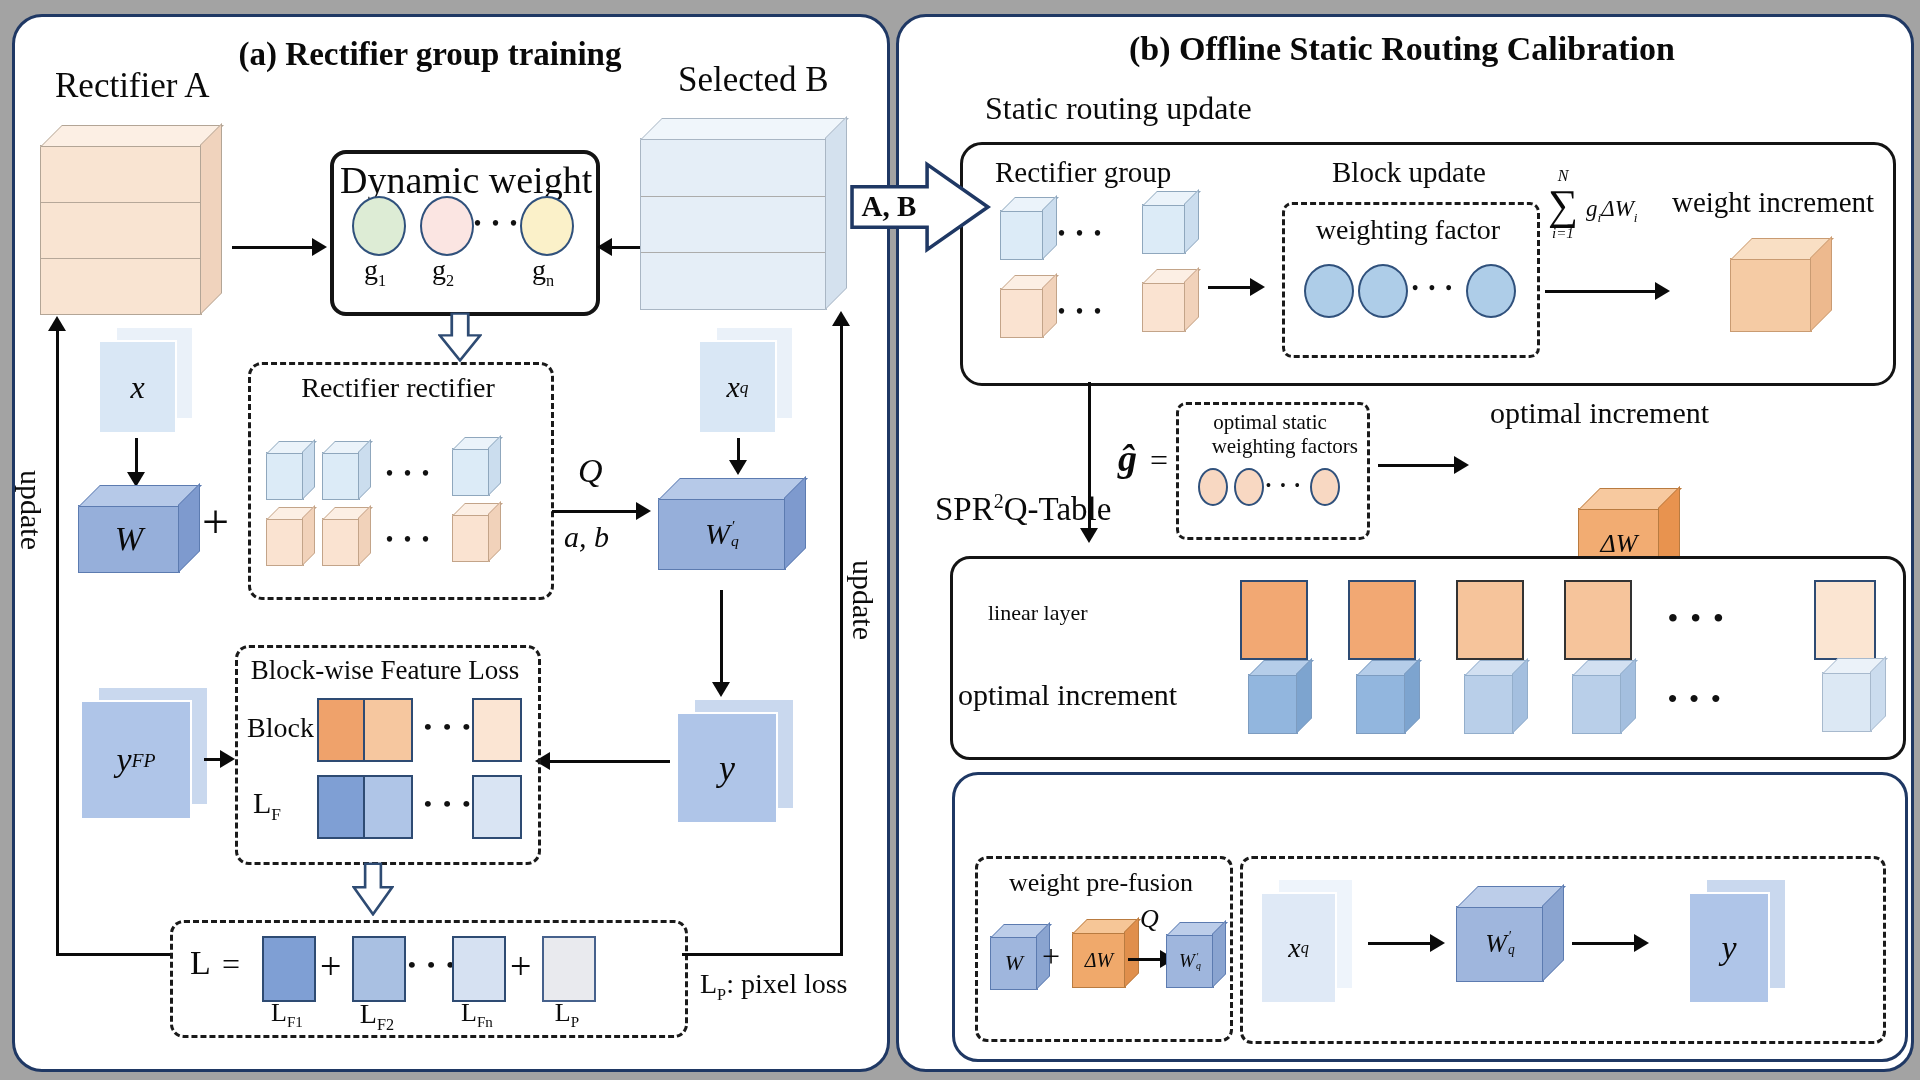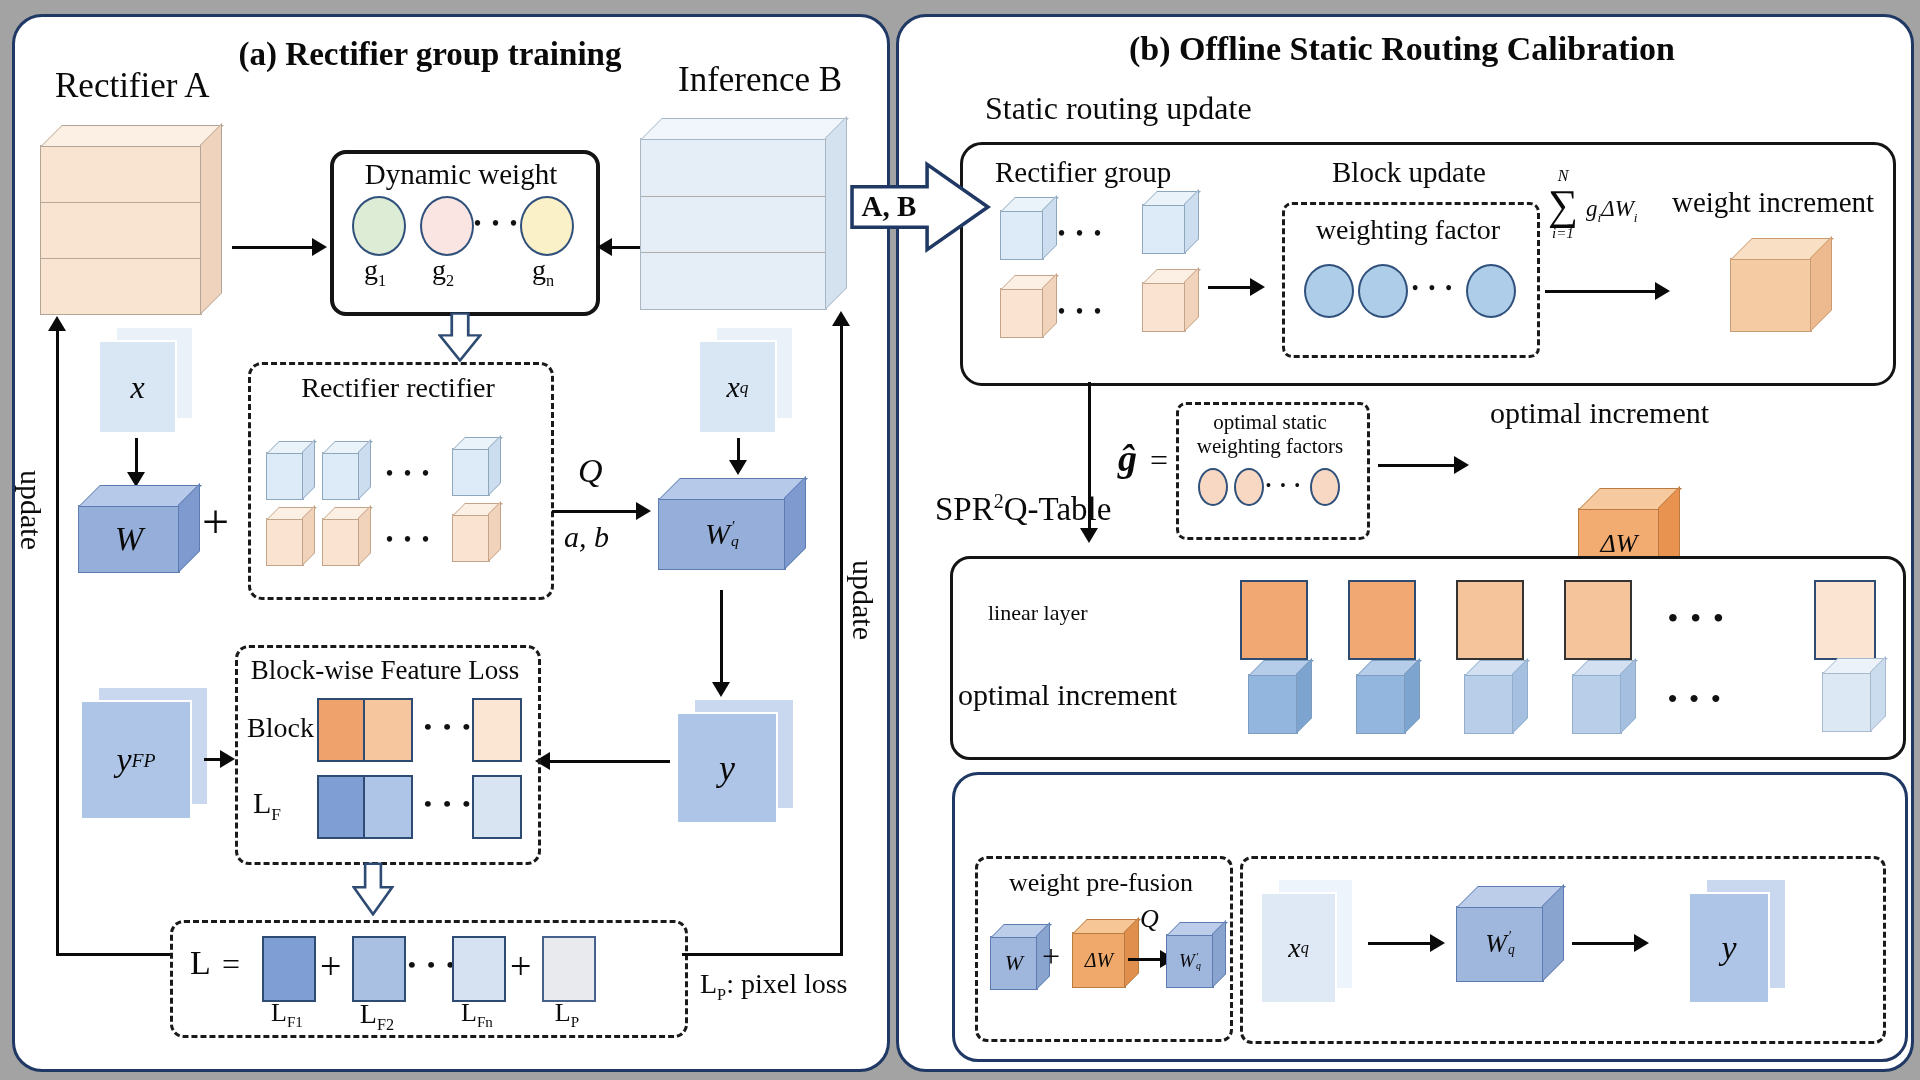--- a/index.html
+++ b/index.html
@@ -76,38 +76,38 @@
     <div class="hl" style="top:56px;"></div>
       <div class="hl" style="top:112px;"></div>
   </div>
 
   <div class="arr">
     <div class="al" style="left:232px; top:246px; width:82px; height:3px;"></div>
     <div class="ah r" style="left:312px; top:238px;"></div>
   </div>
 
   <div class="sbox" style="left:330px; top:150px; width:262px; height:158px; border-radius:16px; border-width:4px;"></div>
-  <div class="lbl ctr" style="left:340px; top:158px; width:242px; font-size:29px;">Dynamic weight</div>
+  <div class="lbl ctr" style="left:340px; top:158px; width:242px; font-size:38px;">Dynamic weight</div>
   <div class="circle" style="left:352px; top:196px; width:50px; height:56px; background:#ddecd5;"></div>
   <div class="circle" style="left:420px; top:196px; width:50px; height:56px; background:#fbe5e2;"></div>
   <div class="dots" style="left:474px; top:212px; font-size:20px;">• • •</div>
   <div class="circle" style="left:520px; top:196px; width:50px; height:56px; background:#fbf1c9;"></div>
   <div class="lbl" style="left:364px; top:254px; font-size:28px;">
     <span>g</span><sub>1</sub></div>
   <div class="lbl" style="left:432px; top:254px; font-size:28px;">
     <span>g</span><sub>2</sub></div>
   <div class="lbl" style="left:532px; top:254px; font-size:28px;">
     <span>g</span><sub>n</sub></div>
 
   <div class="arr">
     <div class="al" style="left:612px; top:246px; width:43px; height:3px;"></div>
     <div class="ah l" style="left:597px; top:238px;"></div>
   </div>
 
-  <div class="lbl" style="left:678px; top:60px; font-size:35px;">Inference B</div>
+  <div class="lbl" style="left:678px; top:60px; font-size:35px;">Selected B</div>
 
   <div class="cube" style="left:640px; top:138px; width:185px; height:170px; --f:#e5eef7; --t:#f0f6fb; --s:#d4e1ee; --d:20px; --b:#a9b6c4;">
     <div class="hl" style="top:57px;"></div>
       <div class="hl" style="top:113px;"></div>
   </div>
 
   <svg style="position:absolute; left:438px; top:312px;" width="44" height="50" viewBox="0 0 48 64" preserveAspectRatio="none">
     <polygon points="15,2 33,2 33,30 46,30 24,62 2,30 15,30" fill="#fff" stroke="#2e4b73" stroke-width="3"></polygon>
   </svg>
 
@@ -301,21 +301,21 @@
 
   <div class="arr">
     <div class="al" style="left:1088px; top:382px; width:3px; height:146px;"></div>
     <div class="ah d" style="left:1080px; top:528px;"></div>
   </div>
 
   <div class="lbl i" style="left:1118px; top:436px; font-size:38px; font-weight:600;">ĝ</div>
   <div class="lbl" style="left:1150px; top:442px; font-size:32px;">=</div>
   <div class="dbox" style="left:1176px; top:402px; width:188px; height:132px; border-radius:10px;"></div>
   <div class="lbl ctr" style="left:1182px; top:410px; width:176px; font-size:21px;">optimal static</div>
-  <div class="lbl ctr" style="left:1182px; top:434px; width:176px; font-size:21px;">weighting factors</div>
+  <div class="lbl ctr" style="left:1182px; top:434px; width:176px; font-size:21px;text-align:right;">weighting factors</div>
   <div class="circle" style="left:1198px; top:468px; width:26px; height:34px; background:#f8d8c2;"></div>
   <div class="circle" style="left:1234px; top:468px; width:26px; height:34px; background:#f8d8c2;"></div>
   <div class="dots" style="left:1266px; top:478px; font-size:14px;">• • •</div>
   <div class="circle" style="left:1310px; top:468px; width:26px; height:34px; background:#f8d8c2;"></div>
   <div class="arr">
     <div class="al" style="left:1378px; top:464px; width:78px; height:3px;"></div>
     <div class="ah r" style="left:1454px; top:456px;"></div>
   </div>
   <div class="lbl" style="left:1490px; top:396px; font-size:30px;">optimal increment</div>
   <div class="cube" style="left:1578px; top:508px; width:80px; height:70px; --f:#f2ac72; --t:#f7c99f; --s:#e8934f; --d:20px; --b:#b97b40;">

